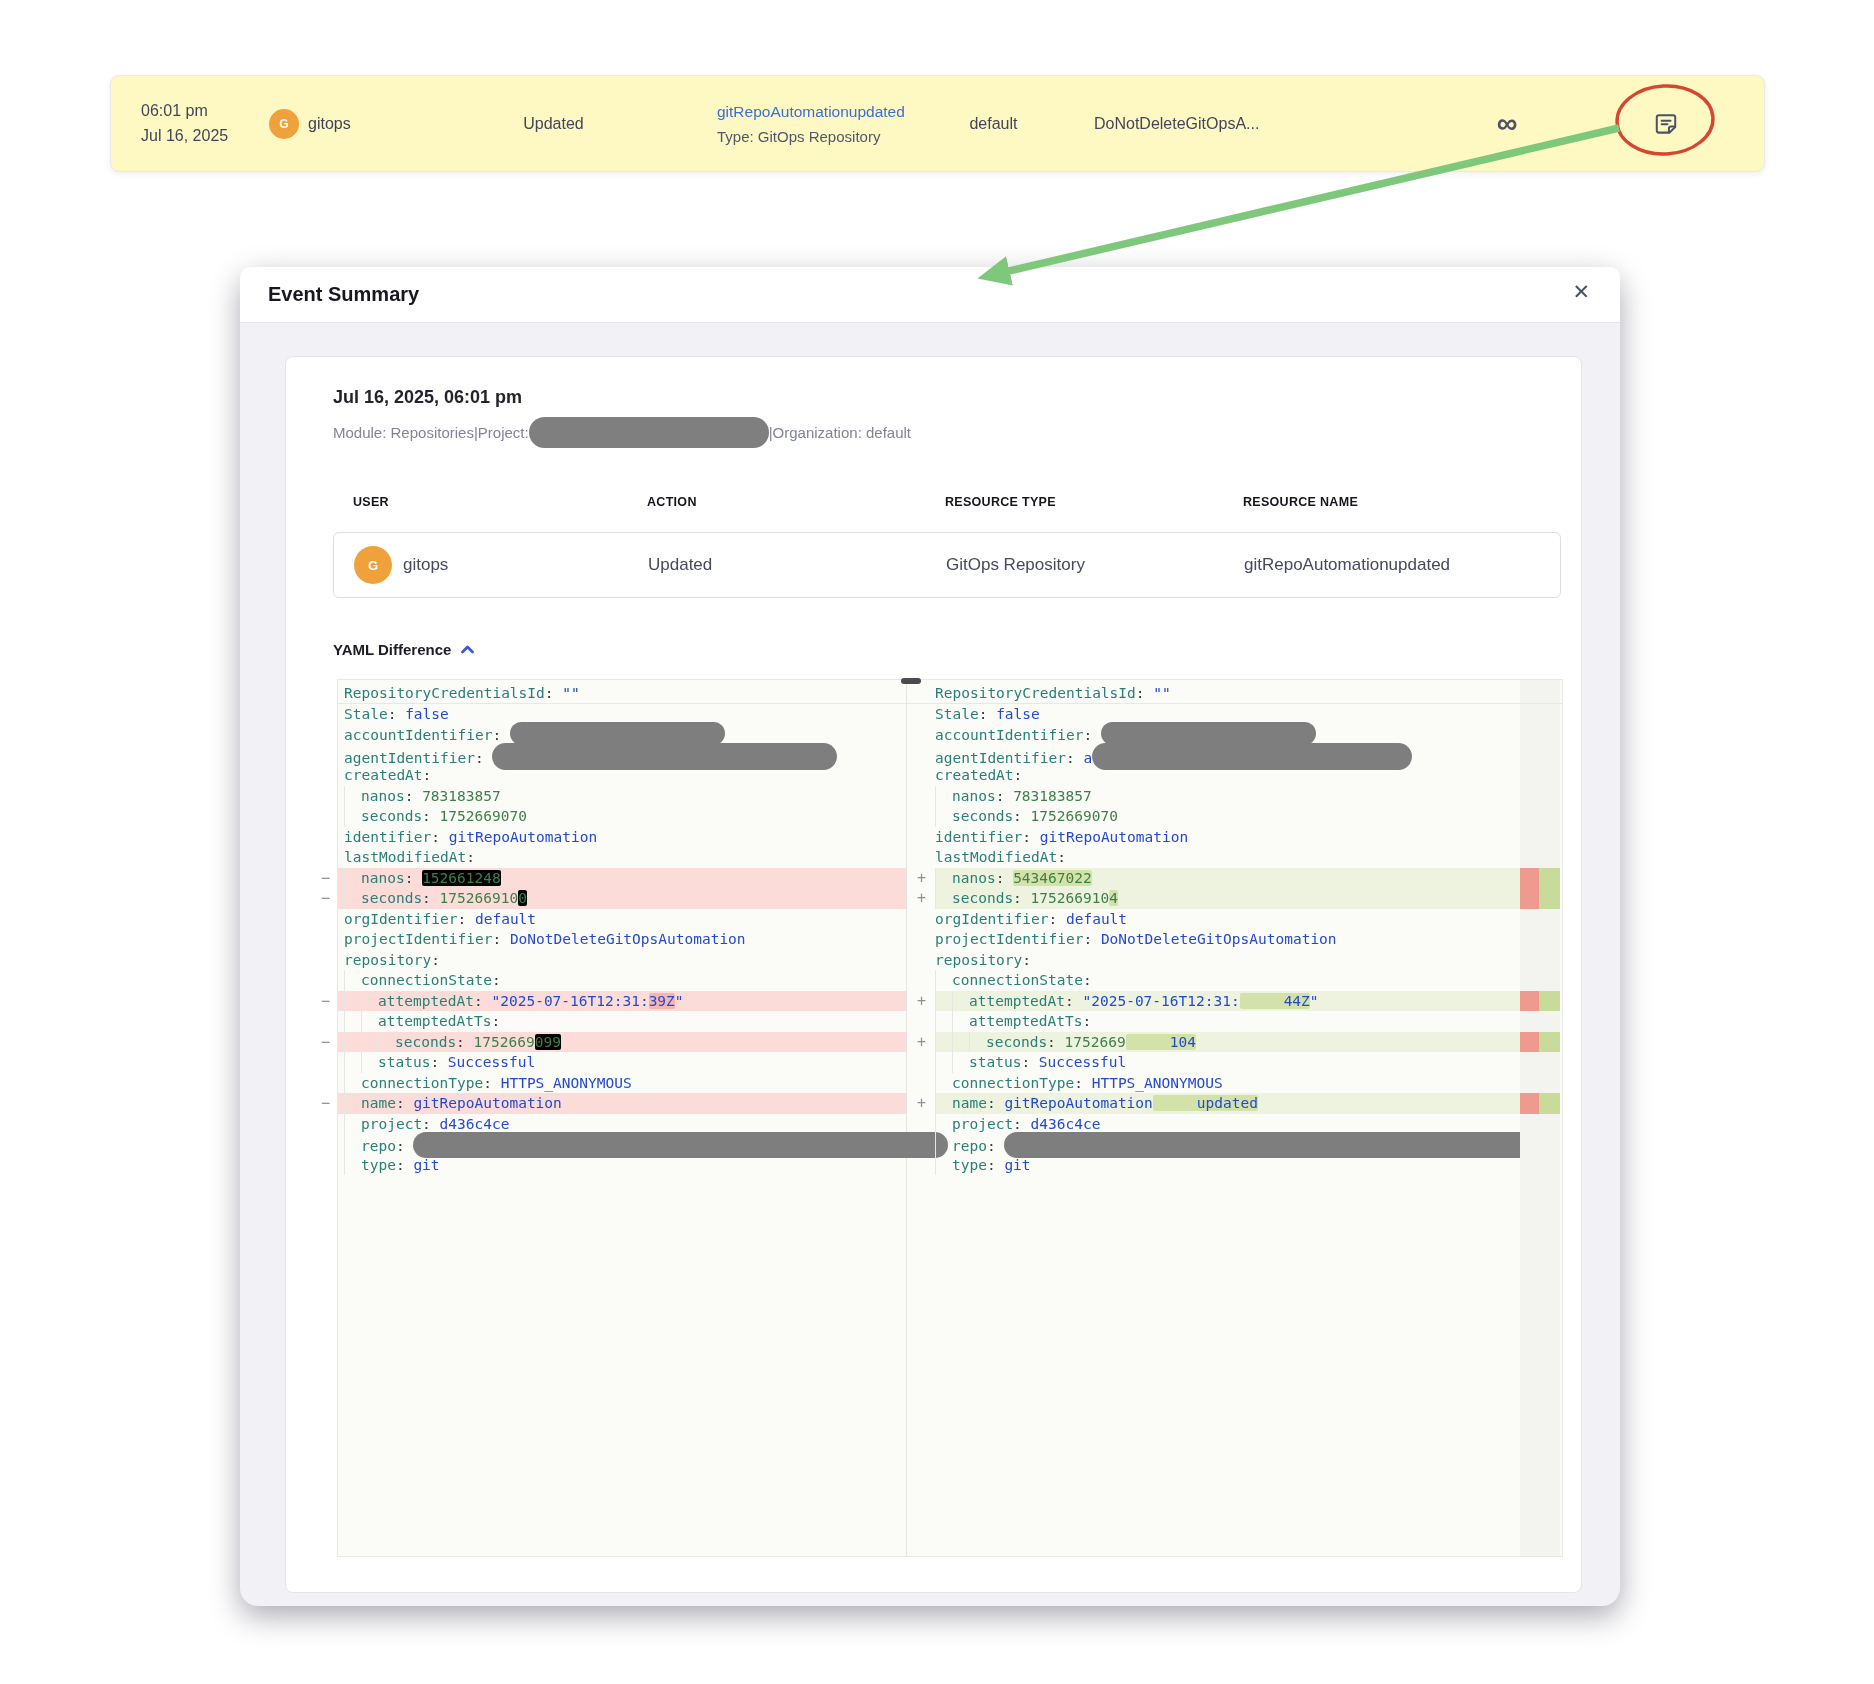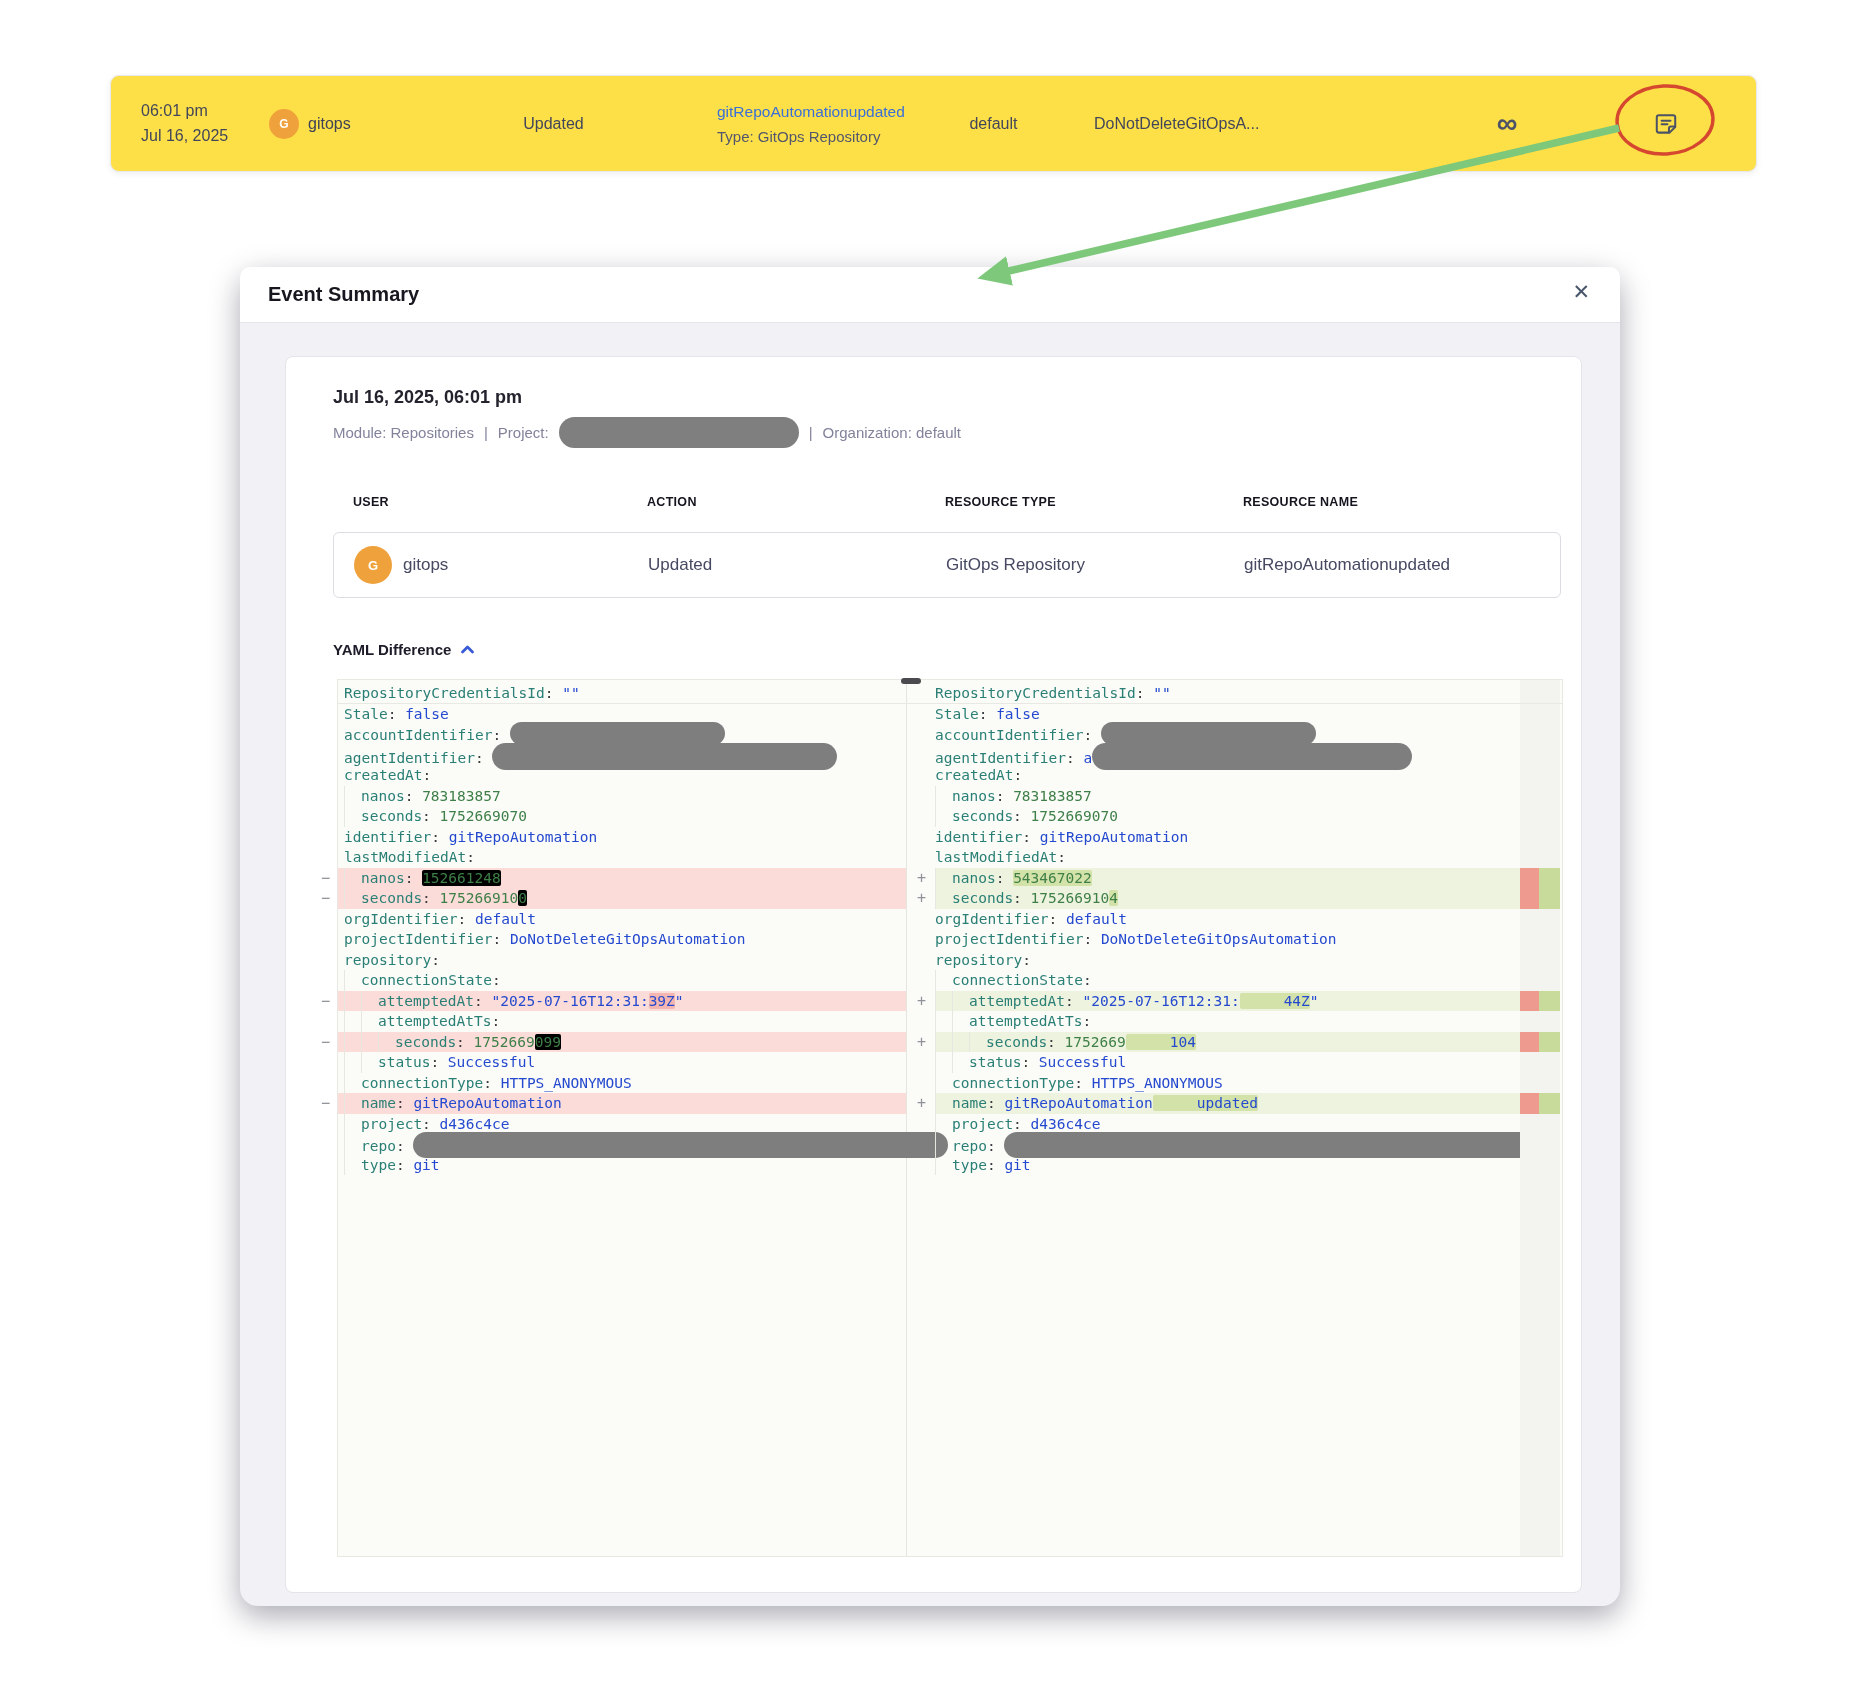--- a/index.html
+++ b/index.html
@@ -1,21 +1,21 @@
 <!DOCTYPE html>
 <html><head>
 <meta charset="utf-8">
 <style>
   html,body{margin:0;padding:0;}
   .page{position:relative;width:1874px;height:1684px;background:#ffffff;overflow:hidden;
         font-family:"Liberation Sans",sans-serif;color:#3f4254;}
 
   
-  .topbar{position:absolute;left:110px;top:75px;width:1645px;height:95px;background:#fde047;
-          border:1px solid #e8e8ed;border-radius:9px;box-shadow:0 2px 6px rgba(25,25,50,.07);}
+  .topbar{position:absolute;left:110px;top:75px;width:1645px;height:95px;background:#fef9c3;
+          border:1px solid #e8e8ed;border-radius:9px;box-shadow:0 2px 6px rgba(25,25,50,.07);padding-left:8px;}
   .tb-abs{position:absolute;top:0;bottom:0;display:flex;align-items:center;}
   .tb-time{left:30px;flex-direction:column;align-items:flex-start;justify-content:center;gap:7px;font-size:16px;color:#43465a;}
   .tb-user{left:158px;gap:9px;}
   .avatar{border-radius:50%;background:#efa23b;color:#fff;display:flex;align-items:center;justify-content:center;font-weight:bold;}
   .avatar.sm{width:30px;height:30px;font-size:12px;}
   .avatar.md{width:38px;height:38px;font-size:13px;}
   .tb-action{left:380px;width:125px;justify-content:center;font-size:16px;color:#43465a;}
   .tb-resource{left:606px;flex-direction:column;align-items:flex-start;justify-content:center;gap:7px;}
   .tb-reslink{font-size:15.5px;color:#3b6fd8;cursor:pointer;}
   .tb-restype{font-size:15px;color:#53566c;}
@@ -31,21 +31,21 @@
   .modal{position:absolute;left:240px;top:267px;width:1380px;height:1339px;background:#f1f1f6;
          border-radius:18px;box-shadow:0 10px 30px rgba(12,12,38,.35);z-index:10;}
   .m-head{height:55px;background:#fff;border-bottom:1px solid #e4e4ea;border-radius:10px 10px 0 0;
           display:flex;align-items:center;position:relative;}
   .m-title{padding-left:28px;font-size:20px;font-weight:bold;color:#17171f;}
   .m-close{position:absolute;right:24px;top:13px;font-size:21px;color:#49556a;background:none;border:none;cursor:pointer;line-height:1;}
   .m-body{position:relative;height:1284px;}
   .card{position:absolute;left:45px;top:33px;width:1297px;height:1237px;background:#fff;border:1px solid #e4e4ea;
         border-radius:8px;box-sizing:border-box;padding:30px 20px 0 47px;}
   .ev-date{font-size:18px;font-weight:bold;color:#23232e;}
-  .ev-meta{margin-top:9px;display:flex;align-items:center;gap:10px;font-size:15px;color:#82839b;}
+  .ev-meta{margin-top:9px;display:flex;align-items:center;font-size:15px;color:#82839b;}
   .pill{display:inline-block;background:#7f7f7f;border-radius:16px;}
   .meta-pill{width:240px;height:31px;}
 
   .thead{margin-top:47px;display:flex;padding-left:20px;font-size:12.5px;font-weight:bold;color:#15151f;letter-spacing:.3px;}
   .c1{width:294px;} .c2{width:298px;} .c3{width:298px;} .c4{flex:1;}
   .trow{margin-top:23px;height:66px;border:1px solid #dcdce4;border-radius:6px;display:flex;align-items:center;
         padding-left:20px;font-size:17px;color:#464961;box-sizing:border-box;}
   .usercell{display:flex;align-items:center;gap:11px;}
 
   .yaml-label{margin-top:43px;display:flex;align-items:center;gap:9px;font-size:15px;font-weight:bold;color:#1c1c29;}

